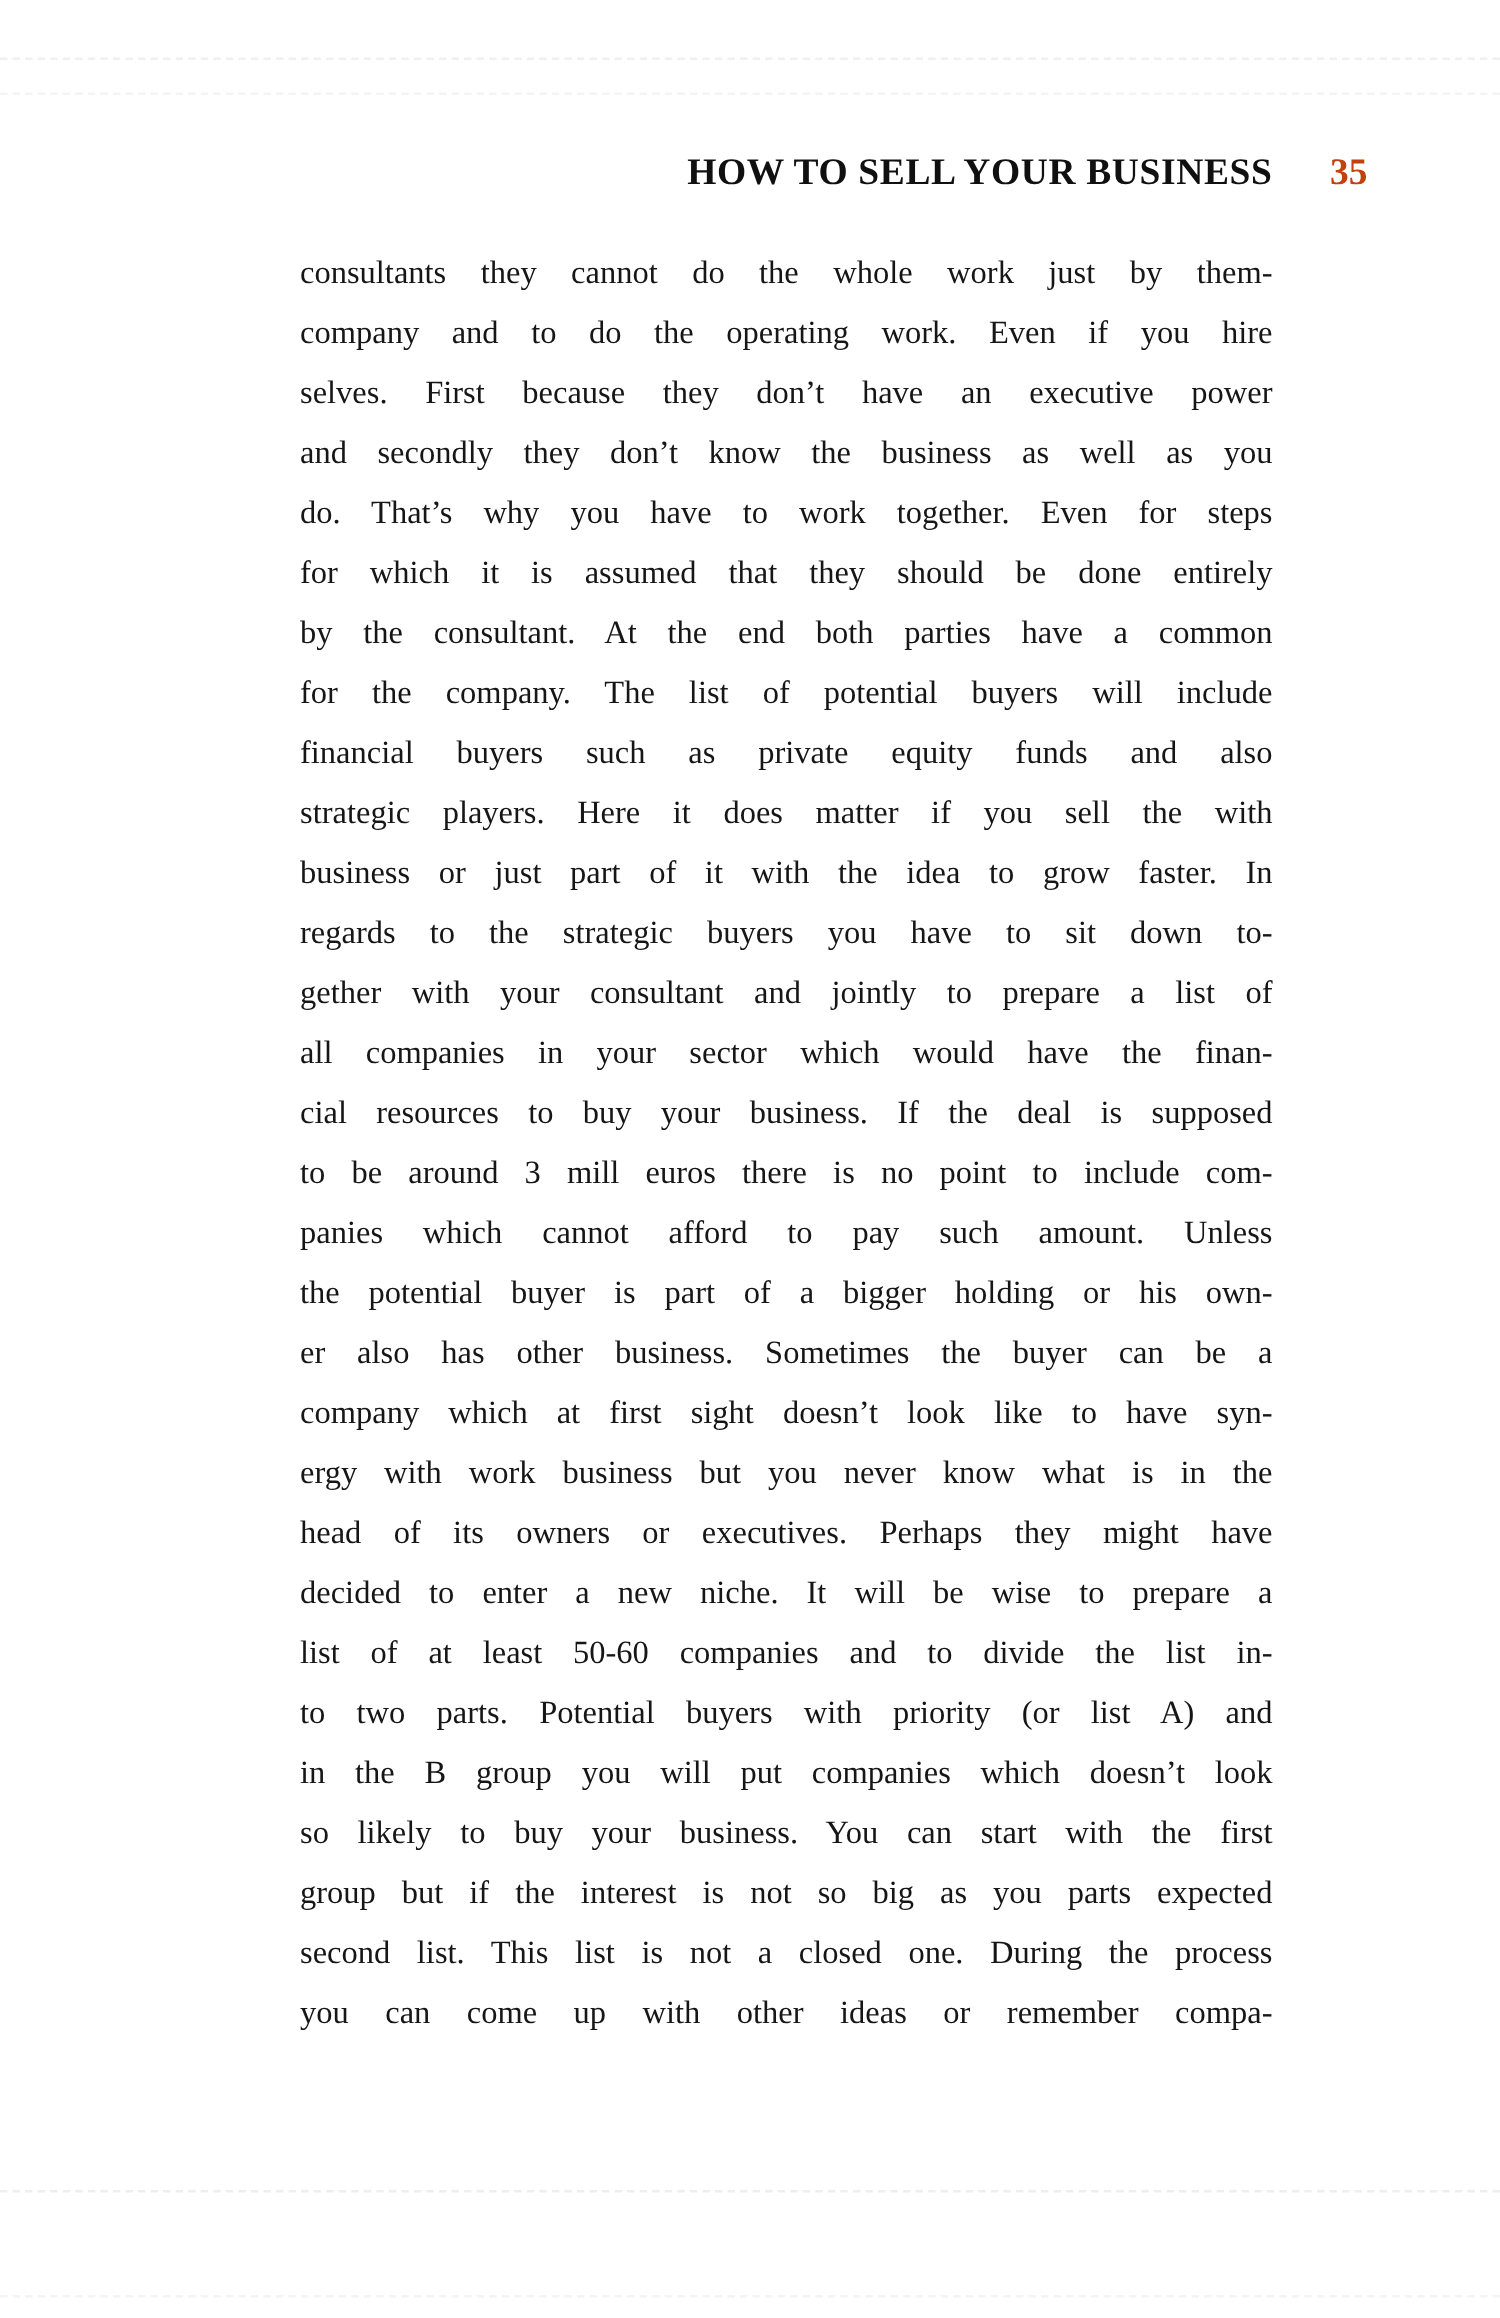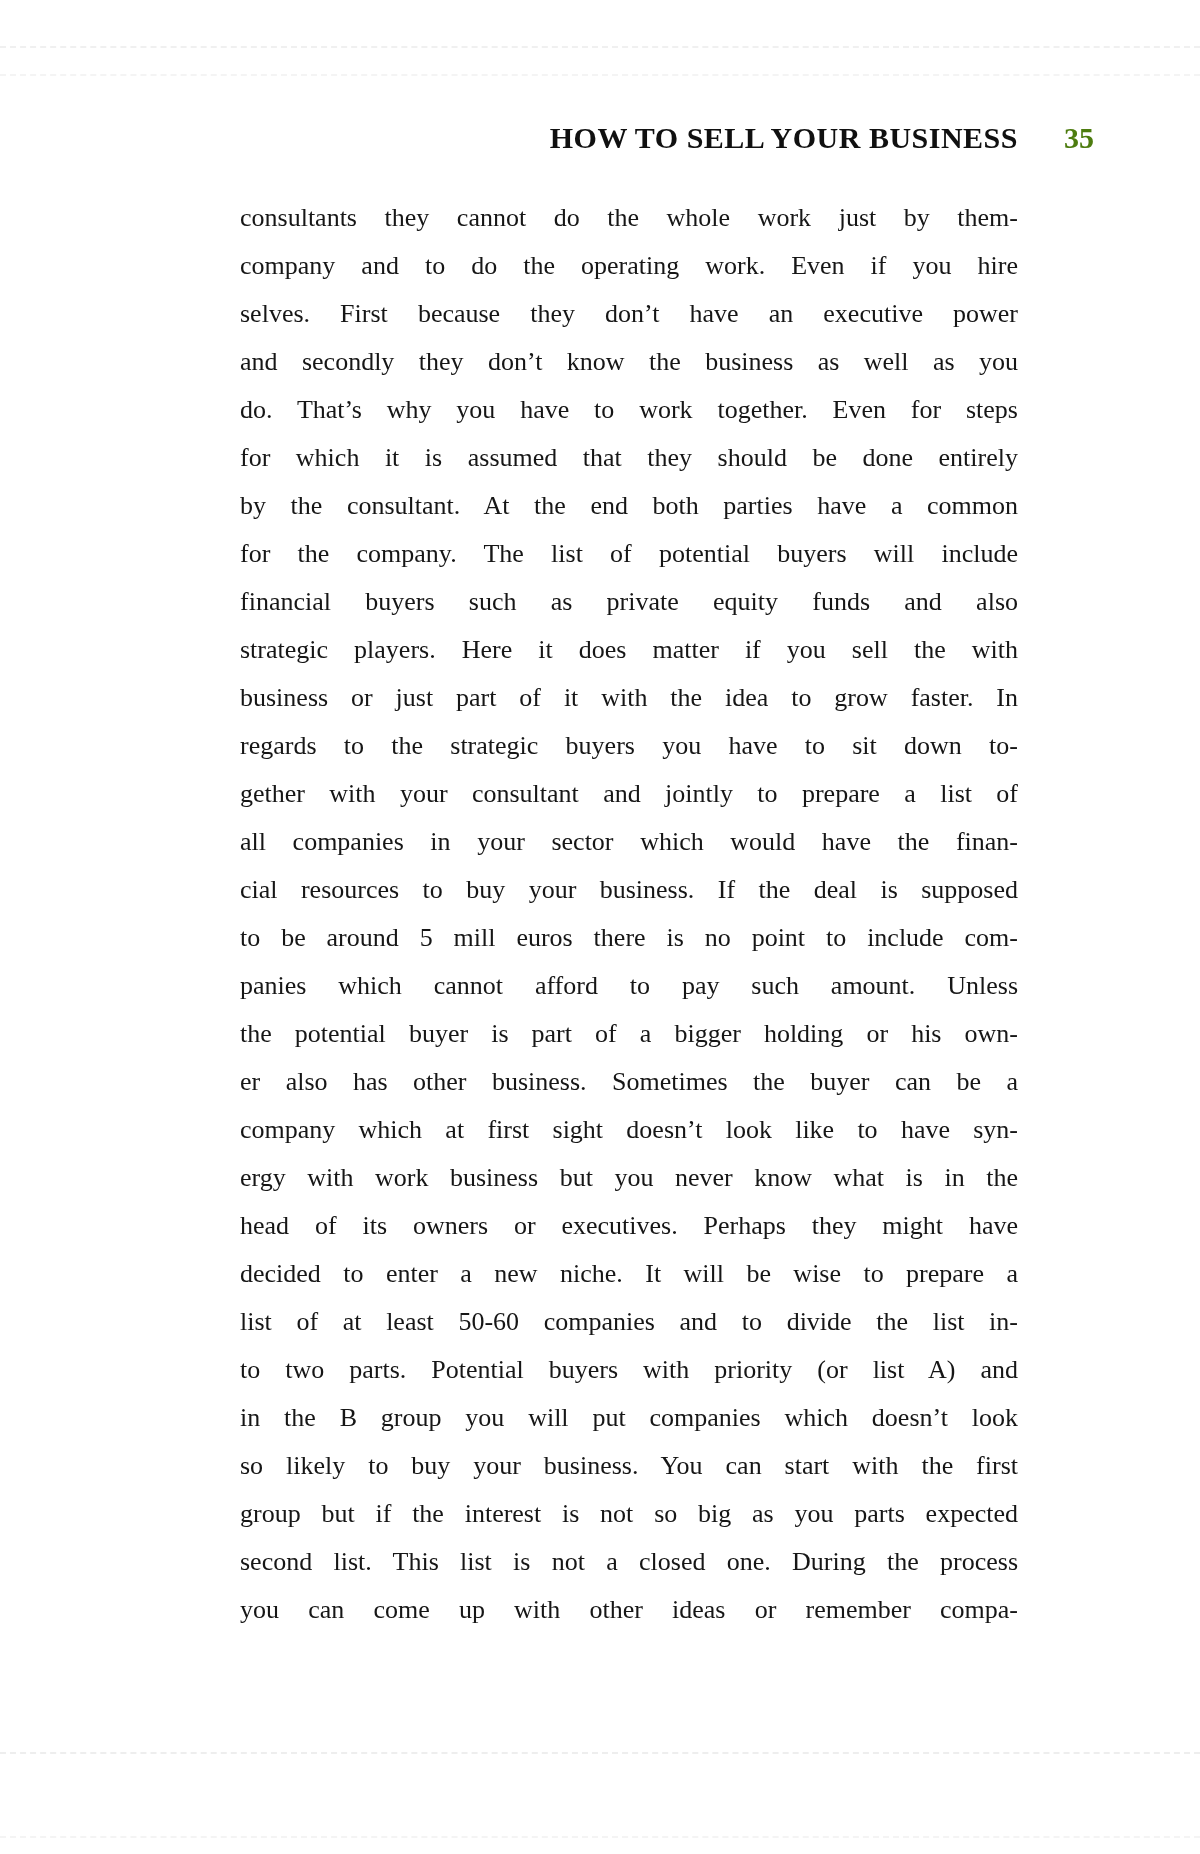--- a/index.html
+++ b/index.html
@@ -44,21 +44,21 @@
     color: #101010;
   }
   .folio {
     position: absolute;
     top: 118px;
     right: 106px;
     height: 40px;
     line-height: 40px;
     font-weight: bold;
     font-size: 30px;
-    color: #4d7c0f;
+    color: #c2410c;
   }
   .body-block {
     position: absolute;
     left: 240px;
     top: 194px;
     width: 778px;
   }
   .line {
     height: 48px;
     line-height: 48px;
@@ -92,21 +92,21 @@
       <div class="line">for which it is assumed that they should be done entirely</div>
       <div class="line">by the consultant. At the end both parties have a common</div>
       <div class="line">for the company. The list of potential buyers will include</div>
       <div class="line">financial buyers such as private equity funds and also</div>
       <div class="line">strategic players. Here it does matter if you sell the with</div>
       <div class="line">business or just part of it with the idea to grow faster. In</div>
       <div class="line">regards to the strategic buyers you have to sit down to-</div>
       <div class="line">gether with your consultant and jointly to prepare a list of</div>
       <div class="line">all companies in your sector which would have the finan-</div>
       <div class="line">cial resources to buy your business. If the deal is supposed</div>
-      <div class="line">to be around 5 mill euros there is no point to include com-</div>
+      <div class="line">to be around 3 mill euros there is no point to include com-</div>
       <div class="line">panies which cannot afford to pay such amount. Unless</div>
       <div class="line">the potential buyer is part of a bigger holding or his own-</div>
       <div class="line">er also has other business. Sometimes the buyer can be a</div>
       <div class="line">company which at first sight doesn’t look like to have syn-</div>
       <div class="line">ergy with work business but you never know what is in the</div>
       <div class="line">head of its owners or executives. Perhaps they might have</div>
       <div class="line">decided to enter a new niche. It will be wise to prepare a</div>
       <div class="line">list of at least 50-60 companies and to divide the list in-</div>
       <div class="line">to two parts. Potential buyers with priority (or list A) and</div>
       <div class="line">in the B group you will put companies which doesn’t look</div>

